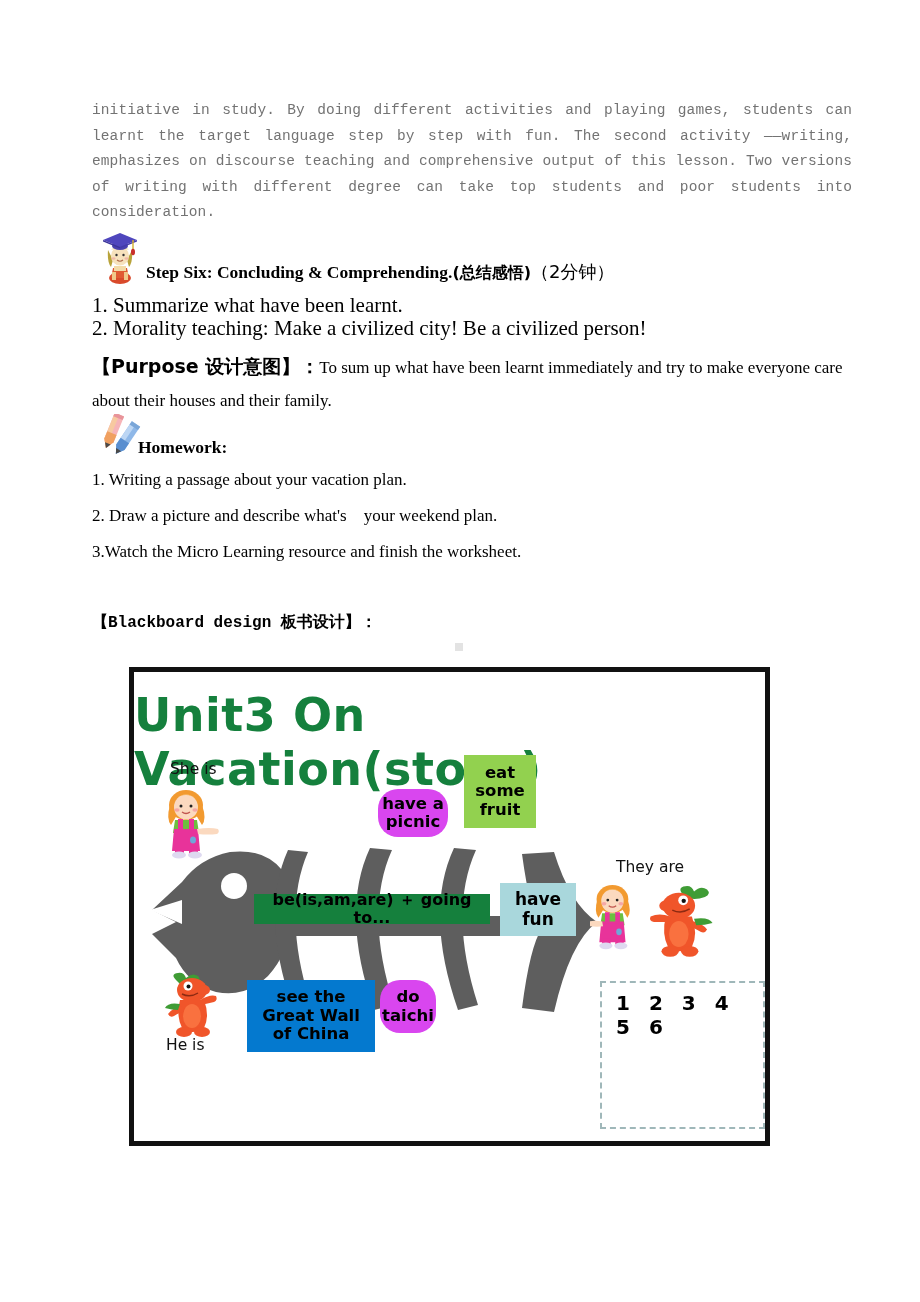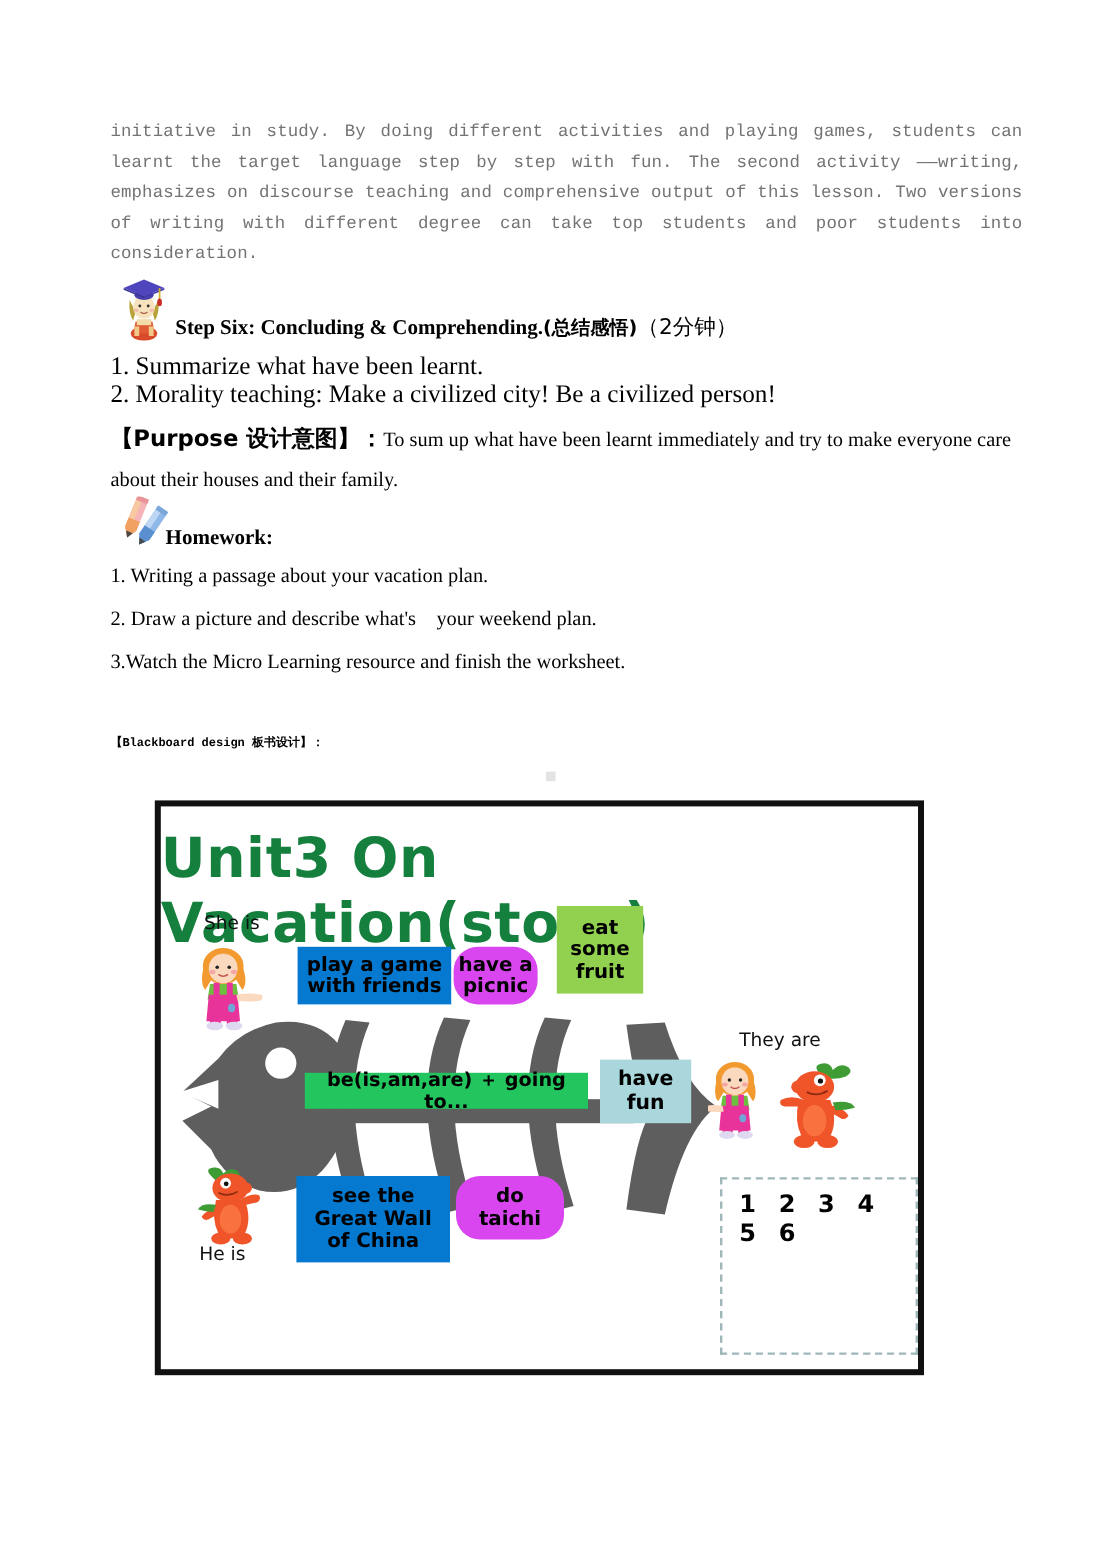--- a/index.html
+++ b/index.html
@@ -118,21 +118,21 @@
   .hwi1 { top: 56px; }
   .hwi2 { top: 92px; text-align: right; }
   .hwi3 { top: 128px; }
 
   
   .bb-label {
     position: absolute;
     left: 92px;
     top: 612px;
     font-family: "Liberation Mono", monospace;
-    font-size: 10px;
+    font-size: 16px;
     font-weight: bold;
   }
   .bb-label .cnpart { font-family: "DejaVu Sans", sans-serif; }
 
   .anchor-marker {
     position: absolute;
     left: 455px;
     top: 643px;
     width: 8px;
     height: 8px;
@@ -183,30 +183,30 @@
     text-align: center;
     font-family: "DejaVu Sans", sans-serif;
     font-weight: bold;
     color: #000000;
     line-height: 1.12;
     white-space: pre-line;
   }
   .card-blue   { background: #0479cf; }
   .card-red    { background: #d946ef; border-radius: 20px; }
   .card-green  { background: #92d14f; }
-  .card-yellow { background: #22c55e; }
+  .card-yellow { background: #15803d; }
   .card-cyan   { background: #a9d7dc; }
 
   .c-play   { left: 114px; top: 117px; width: 128px; height: 48px; font-size: 16.5px; }
   .c-picnic { left: 244px; top: 117px; width:  70px; height: 48px; font-size: 16.5px; }
   .c-fruit  { left: 330px; top:  83px; width:  72px; height: 73px; font-size: 16.5px; }
   .c-be     { left: 120px; top: 222px; width: 236px; height: 30px; font-size: 16px; letter-spacing:0px; }
   .c-fun    { left: 366px; top: 211px; width:  76px; height: 53px; font-size: 17px; }
   .c-gw     { left: 113px; top: 308px; width: 128px; height: 72px; font-size: 16.5px; }
-  .c-taichi { left: 246px; top: 308px; width:  90px; height: 53px; font-size: 16.5px; }
+  .c-taichi { left: 246px; top: 308px; width:  56px; height: 53px; font-size: 16.5px; }
 
   
   .plabel {
     position: absolute;
     font-family: "DejaVu Sans", sans-serif;
     font-size: 15.5px;
     color: #111111;
   }
   .lab-she  { left: 36px;  top: 88px; }
   .lab-he   { left: 32px;  top: 364px; }
@@ -344,22 +344,20 @@
           <path d="M228 6 Q198 70 232 168 L252 163 Q222 70 250 8 Z"></path>
           <path d="M312 6 Q282 70 316 168 L336 163 Q306 70 334 8 Z"></path>
 
           <rect x="146" y="74" width="240" height="20"></rect>
 
           <path d="M380 12 Q388 72 400 86 Q388 104 380 166 L412 170 Q428 100 455 80
                    Q428 62 412 10 Z"></path>
         </g>
       </svg>
 
-      <div class="card card-blue c-play">play a game
-with friends</div>
       <div class="card card-red c-picnic">have a
 picnic</div>
       <div class="card card-green c-fruit">eat
 some
 fruit</div>
       <div class="card card-yellow c-be">be(is,am,are) ＋ going to...</div>
       <div class="card card-cyan c-fun">have
 fun</div>
       <div class="card card-blue c-gw">see the
 Great Wall

